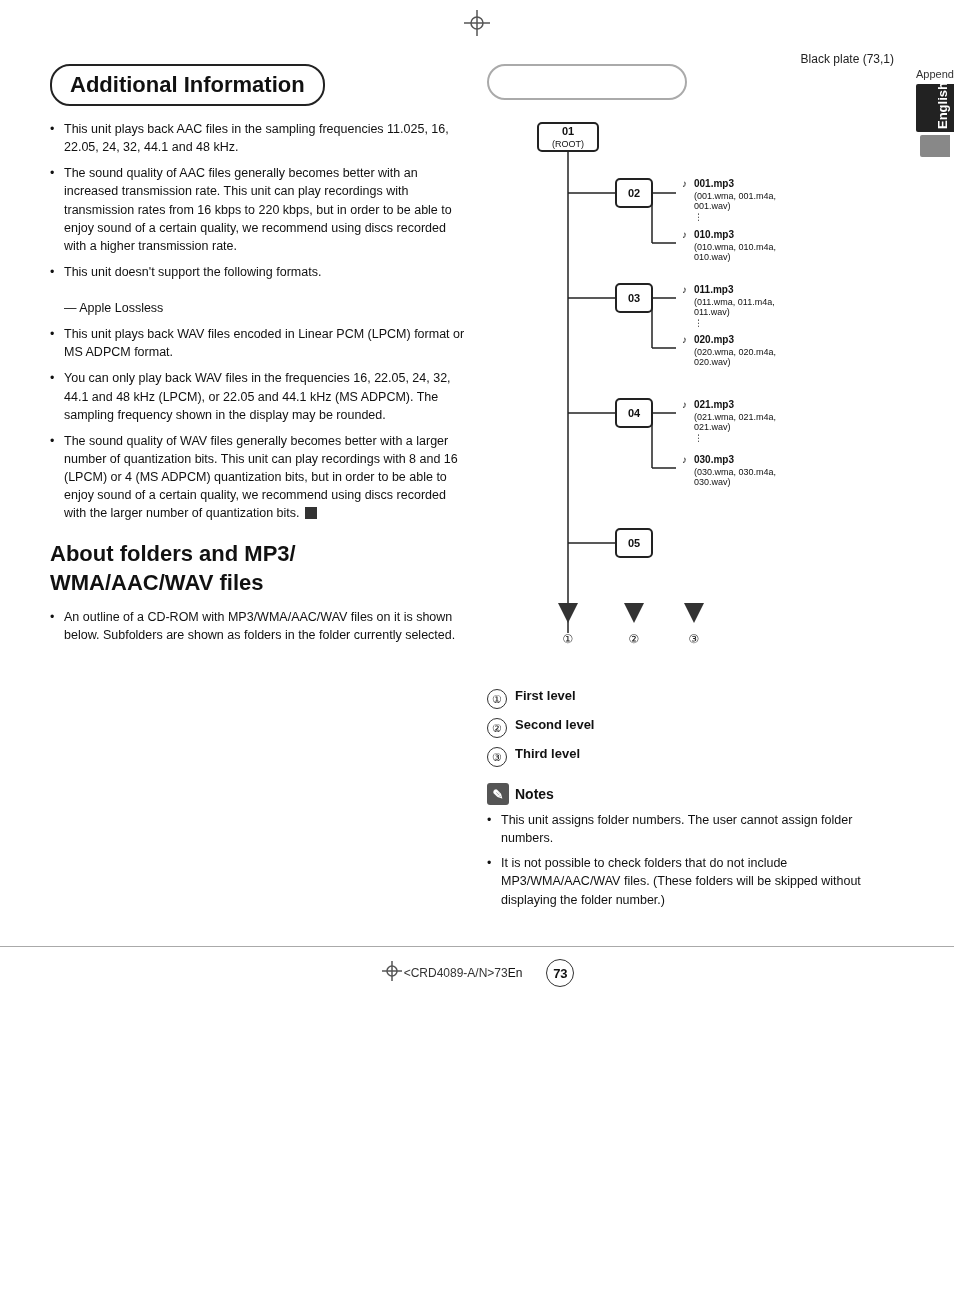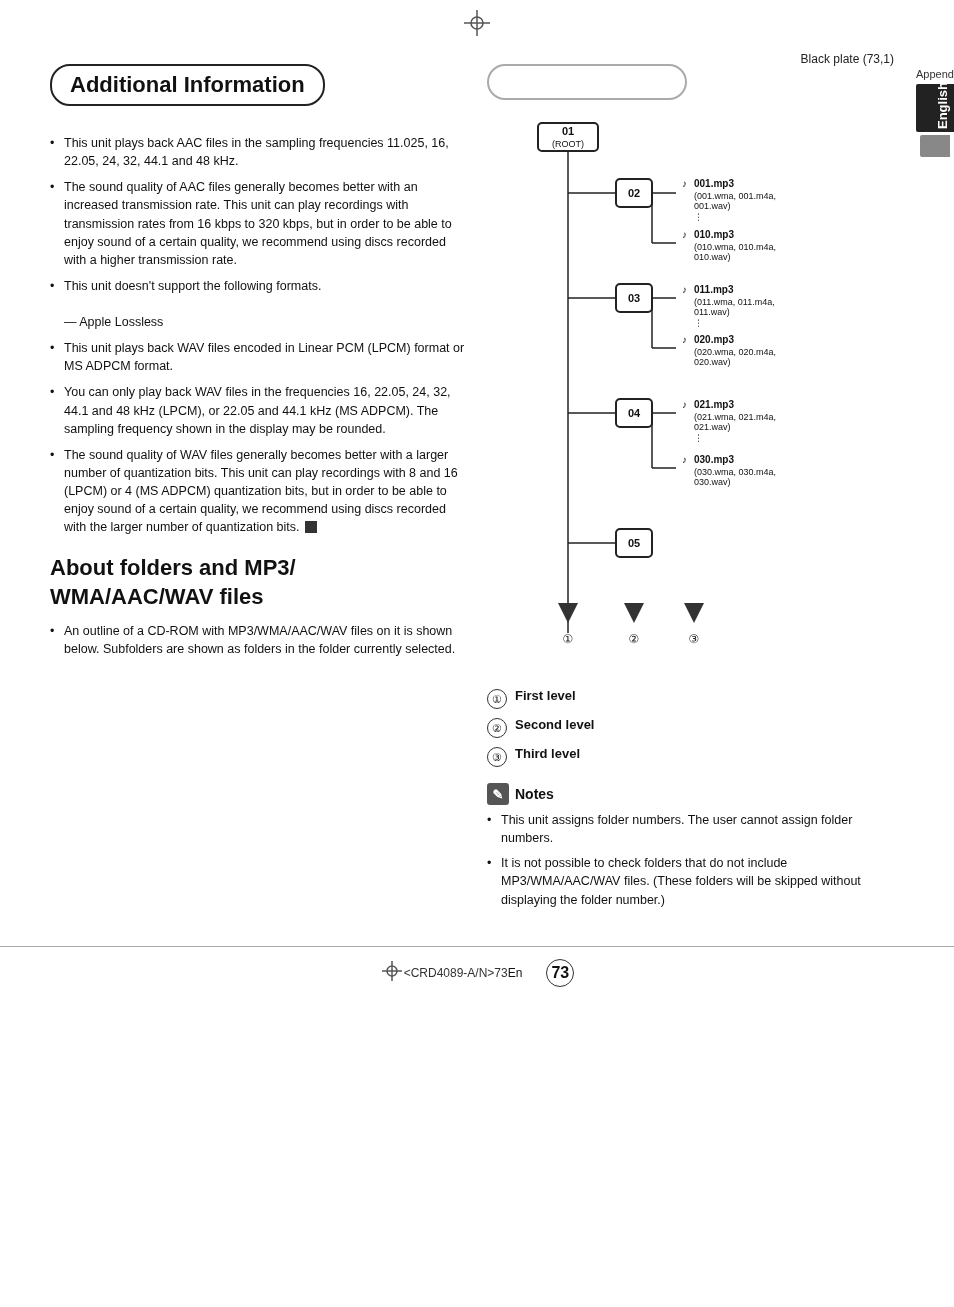--- a/index.html
+++ b/index.html
@@ -93,21 +93,21 @@
       flex: 1;
       max-width: 420px;
     }
 
     
     .title-box {
       border: 2px solid #222;
       border-radius: 20px;
       padding: 6px 18px;
       display: inline-block;
-      margin-bottom: 28px;
+      margin-bottom: 14px;
     }
     .title-box h1 {
       font-size: 22px;
       font-weight: bold;
       color: #111;
     }
 
     
     .bullet-list {
       list-style: none;
@@ -254,21 +254,21 @@
       font-size: 12px;
     }
     .page-num-box {
       border: 1.5px solid #333;
       border-radius: 50%;
       width: 28px;
       height: 28px;
       display: flex;
       align-items: center;
       justify-content: center;
-      font-size: 16px;
+      font-size: 13px;
       font-weight: bold;
     }
 
     
     .crosshair-top {
       text-align: center;
       padding: 8px 0 0 0;
       display: flex;
       justify-content: center;
     }
@@ -324,21 +324,21 @@
   <div class="left-col">
 
     
     <div class="title-box">
       <h1>Additional Information</h1>
     </div>
 
     
     <ul class="bullet-list">
       <li>This unit plays back AAC files in the sampling frequencies 11.025, 16, 22.05, 24, 32, 44.1 and 48 kHz.</li>
-      <li>The sound quality of AAC files generally becomes better with an increased transmission rate. This unit can play recordings with transmission rates from 16 kbps to 320 kbps, but in order to be able to enjoy sound of a certain quality, we recommend using discs recorded with a higher transmission rate.</li>
+      <li>The sound quality of AAC files generally becomes better with an increased transmission rate. This unit can play recordings with transmission rates from 16 kbps to 220 kbps, but in order to be able to enjoy sound of a certain quality, we recommend using discs recorded with a higher transmission rate.</li>
       <li>This unit doesn't support the following formats.</li>
     </ul>
     <div class="sub-item">— Apple Lossless</div>
 
     
     <ul class="bullet-list">
       <li>This unit plays back WAV files encoded in Linear PCM (LPCM) format or MS ADPCM format.</li>
       <li>You can only play back WAV files in the frequencies 16, 22.05, 24, 32, 44.1 and 48 kHz (LPCM), or 22.05 and 44.1 kHz (MS ADPCM). The sampling frequency shown in the display may be rounded.</li>
       <li>
         <span>The sound quality of WAV files generally becomes better with a larger number of quantization bits. This unit can play recordings with 8 and 16 (LPCM) or 4 (MS ADPCM) quantization bits, but in order to be able to enjoy sound of a certain quality, we recommend using discs recorded with the larger number of quantization bits.</span>

